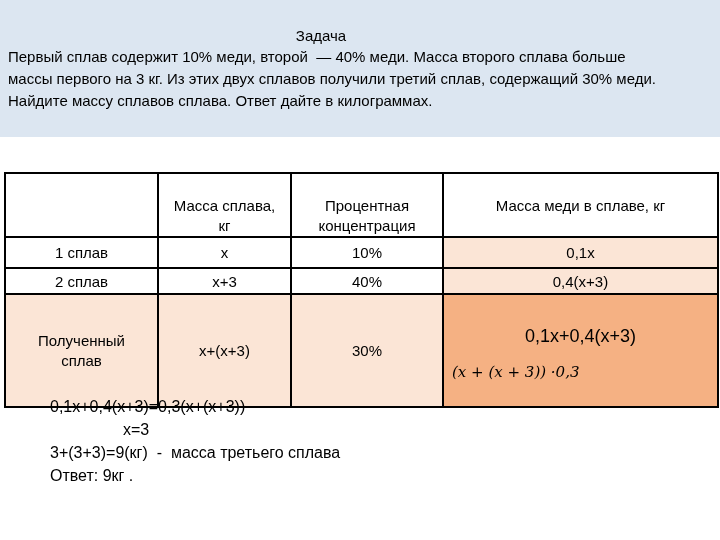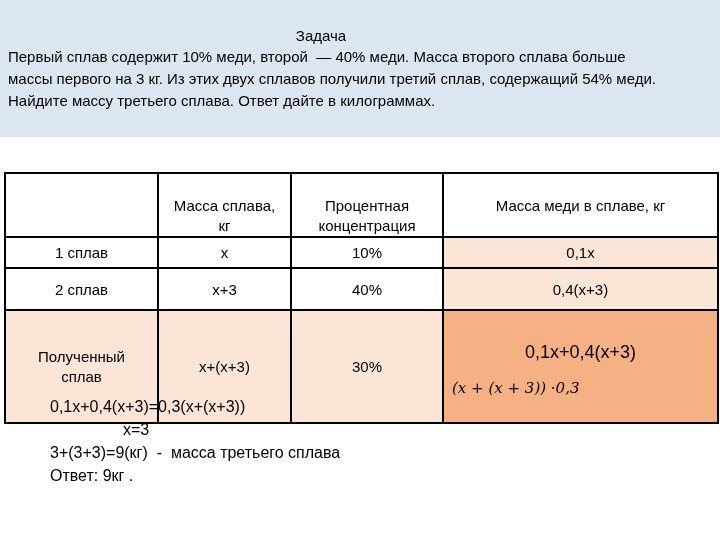--- a/index.html
+++ b/index.html
@@ -82,22 +82,22 @@
   }
   .solution-line { white-space: pre; }
   .solution-line.indent { padding-left: 73px; }
 </style>
 </head>
 <body>
 
 <div class="problem-box">
   <div class="problem-title">Задача</div>
   <div class="problem-line">Первый сплав содержит 10% меди, второй  — 40% меди. Масса второго сплава больше</div>
-  <div class="problem-line">массы первого на 3 кг. Из этих двух сплавов получили третий сплав, содержащий 54% меди.</div>
-  <div class="problem-line">Найдите массу третьего сплава. Ответ дайте в килограммах.</div>
+  <div class="problem-line">массы первого на 3 кг. Из этих двух сплавов получили третий сплав, содержащий 30% меди.</div>
+  <div class="problem-line">Найдите массу сплавов сплава. Ответ дайте в килограммах.</div>
 </div>
 
 <table class="alloys">
   <colgroup>
     <col style="width:153px">
     <col style="width:133px">
     <col style="width:152px">
     <col style="width:275px">
   </colgroup>
   <tbody>
@@ -114,21 +114,21 @@
     <td>Масса меди в сплаве, кг</td>
   </tr>
 
   <tr style="height:31px">
     <td>1 сплав</td>
     <td class="no-right">x</td>
     <td class="no-left">10%</td>
     <td class="peach">0,1x</td>
   </tr>
 
-  <tr style="height:42px">
+  <tr style="height:26px">
     <td>2 сплав</td>
     <td class="no-right">x+3</td>
     <td class="no-left">40%</td>
     <td class="peach">0,4(x+3)</td>
   </tr>
 
   <tr style="height:113px">
     <td class="peach">
       <div class="prelines">Полученный
 сплав</div>

